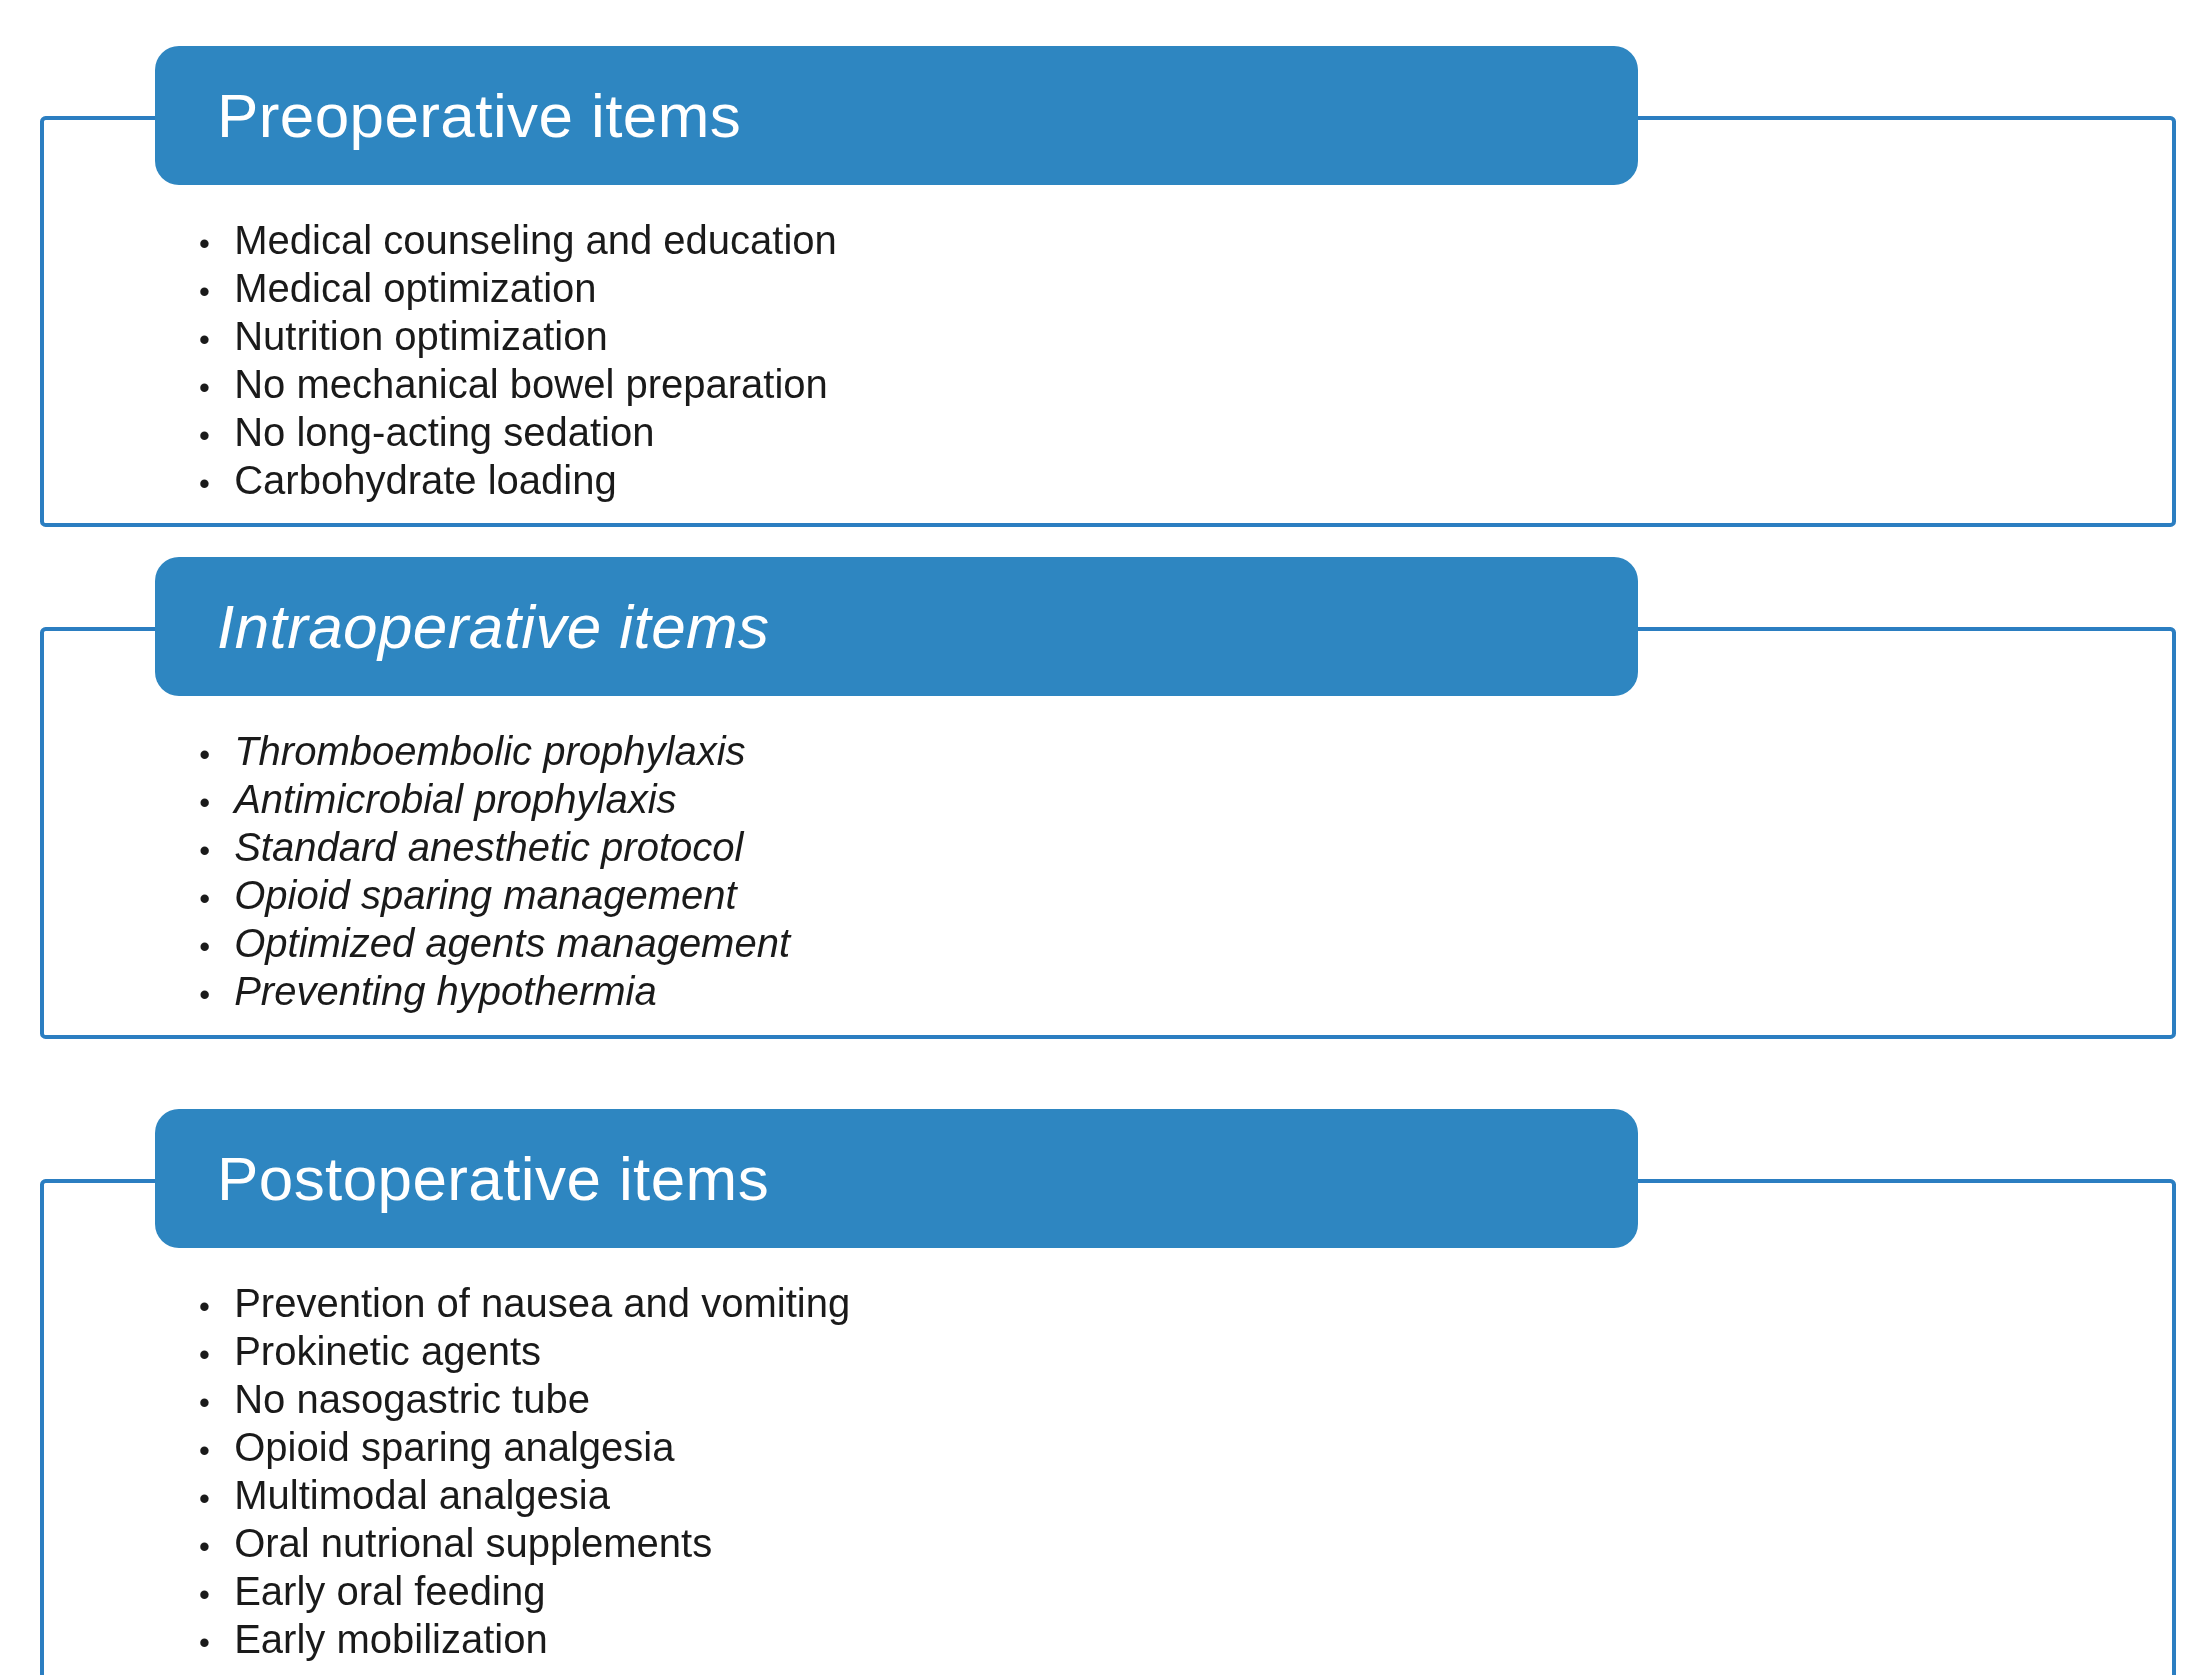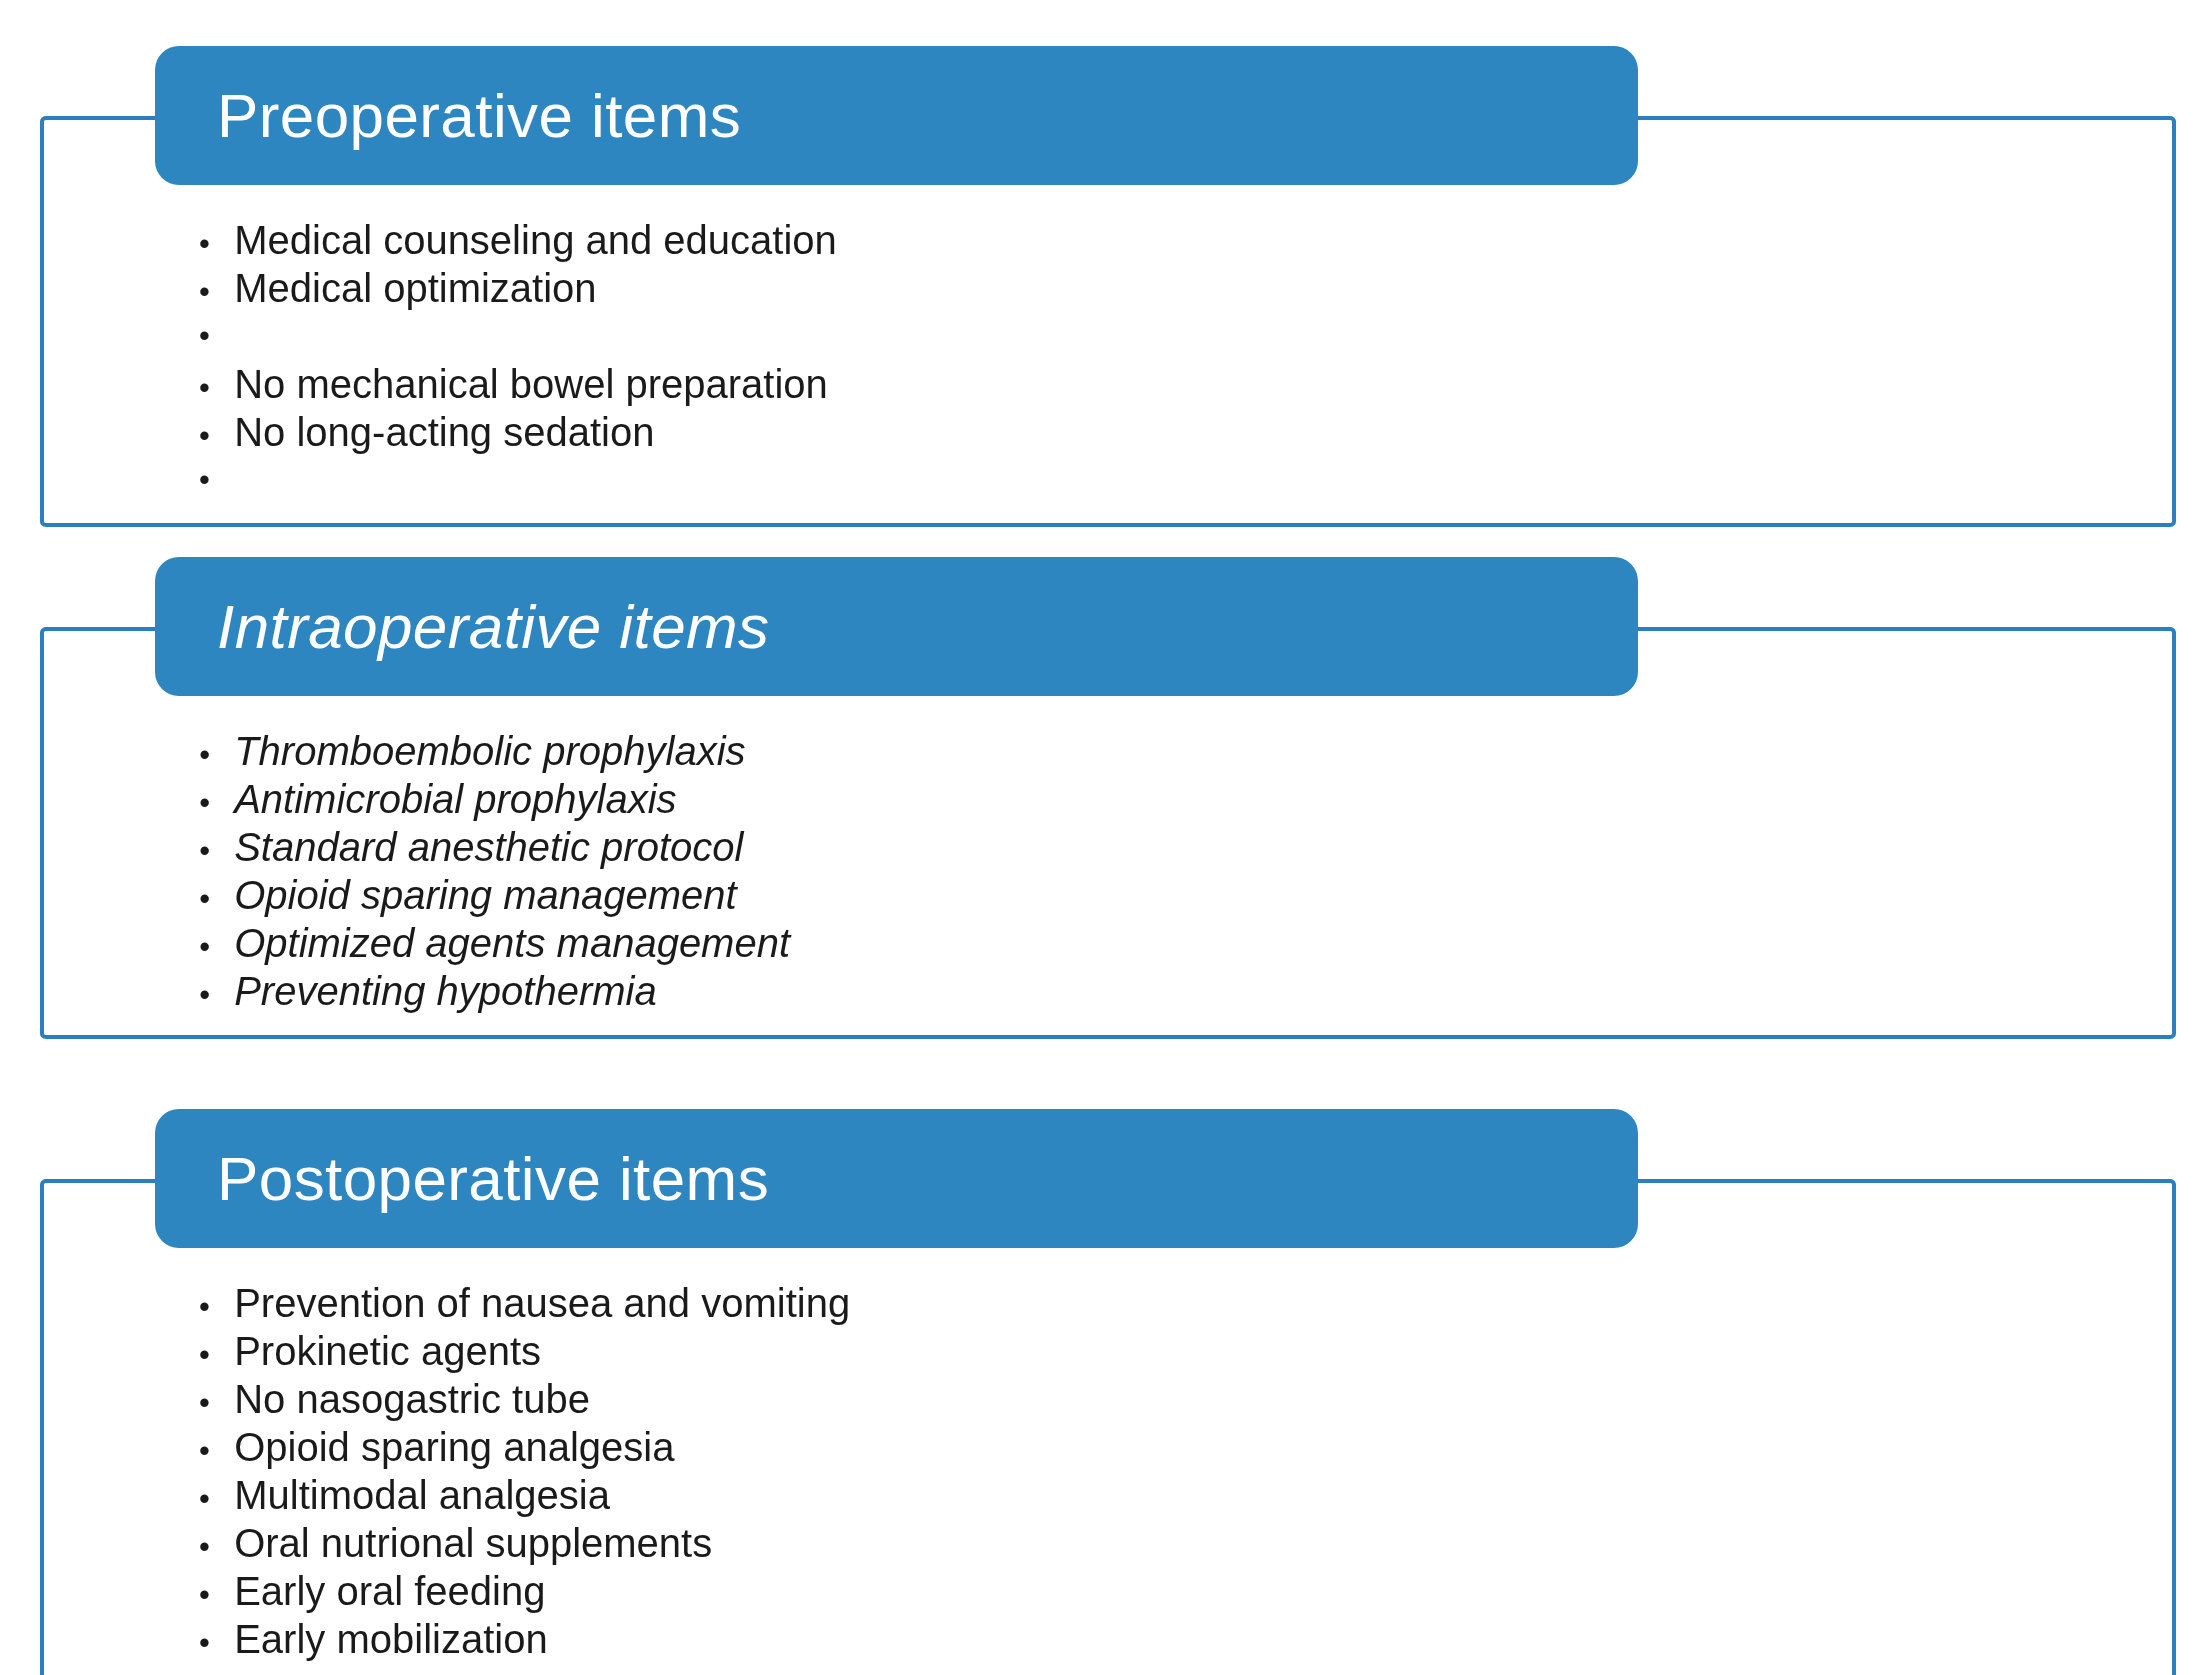--- a/index.html
+++ b/index.html
@@ -91,31 +91,33 @@
     <li>
         <span class="dot">•</span>
         <span class="label">Medical counseling and education</span>
       </li>
     <li>
         <span class="dot">•</span>
         <span class="label">Medical optimization</span>
       </li>
     <li>
         <span class="dot">•</span>
+        <span class="label">Nutrition optimization</span>
       </li>
     <li>
         <span class="dot">•</span>
         <span class="label">No mechanical bowel preparation</span>
       </li>
     <li>
         <span class="dot">•</span>
         <span class="label">No long-acting sedation</span>
       </li>
     <li>
         <span class="dot">•</span>
+        <span class="label">Carbohydrate loading</span>
       </li>
   </ul>
 </section>
 
 <section class="panel panel-2">
   <div class="outline"></div>
   <div class="header">
     <span class="title">Intraoperative items</span>
   </div>
   <ul class="items">

